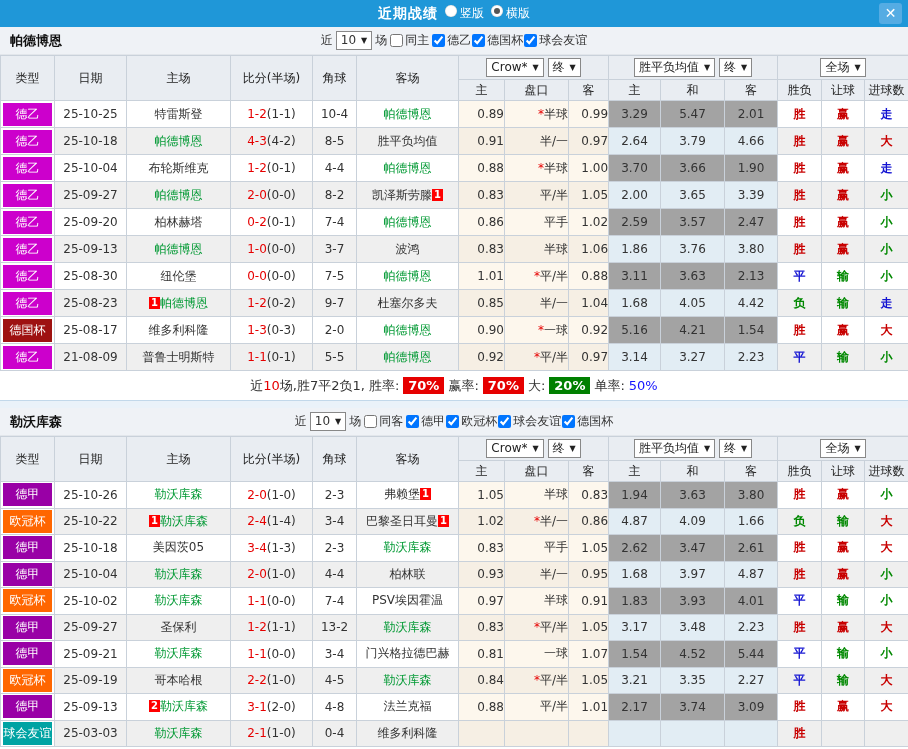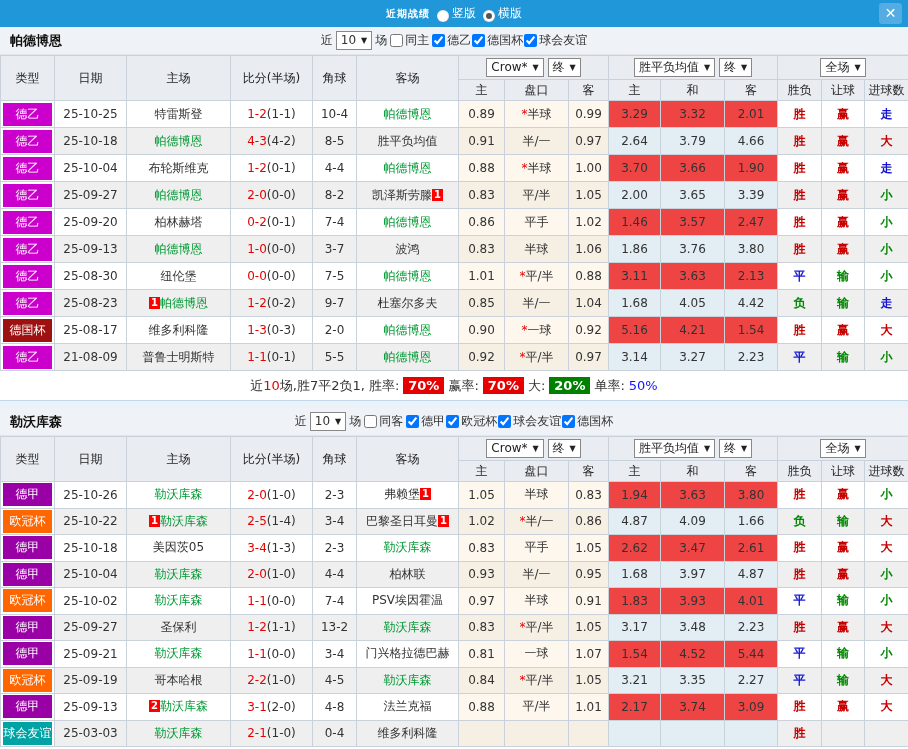--- a/index.html
+++ b/index.html
@@ -3,22 +3,22 @@
 <meta charset="utf-8">
 <style>
   * { box-sizing: border-box; margin: 0; padding: 0; }
   html,body { width:908px; height:749px; overflow:hidden; background:#fff;
     font-family:"DejaVu Sans","Liberation Sans",sans-serif; font-size:12px; color:#333; }
   .stage { width:908px; height:749px; overflow:hidden; position:relative; background:#fff; }
 
   
   .titlebar { height:27px; background:#1F97D8; display:flex; align-items:center;
     justify-content:center; position:relative; color:#fff; }
-  .titlebar .title { font-weight:bold; font-size:10px; letter-spacing:1px; }
-  .radio-pair { display:inline-flex; align-items:flex-end; margin-left:7px; cursor:pointer; }
+  .titlebar .title { font-weight:bold; font-size:14px; letter-spacing:1px; }
+  .radio-pair { display:inline-flex; align-items:flex-start; margin-left:7px; cursor:pointer; }
   .radio { width:12px; height:12px; border-radius:50%; background:#fff; display:inline-block;
     position:relative; margin-right:3px; box-shadow:inset 0 0 1px #999; }
   .radio.sel::after { content:""; position:absolute; left:3px; top:3px; width:6px; height:6px;
     background:#555; border-radius:50%; }
   .close-btn { position:absolute; right:6px; top:3px; width:23px; height:21px; background:#55ACE3;
     border-radius:3px; color:#fff; font-weight:bold; font-size:14px; line-height:21px;
     text-align:center; cursor:pointer; }
 
   
   .filter-bar { height:28px; background:#EFF2F6; position:relative; display:flex;
@@ -36,22 +36,22 @@
   table { border-collapse:collapse; table-layout:fixed; width:908px; }
   th, td { border:1px solid #C9D1DA; text-align:center; white-space:nowrap; overflow:hidden;
     font-weight:normal; font-size:12px; padding:0; }
   thead th { background:#E9EDF2; color:#222; }
   thead tr.ddrow th { height:24px; }
   thead tr.subrow th { height:21px; }
   .t1 tbody tr { height:27px; }
   .t2 tbody tr { height:26.5px; }
 
   td.plain { background:#fff; }
-  td.cream { background:#FDF7ED; }
-  td.blue  { background:#ef4444; }
+  td.cream { background:#FDF7ED;text-align:right; }
+  td.blue  { background:#a3a3a3; }
   tr:nth-child(even) td.plain { background:#EFEFEF; }
   tr:nth-child(even) td.cream { background:#F6EFE4; }
   tr:nth-child(even) td.blue  { background:#E2EDF4; }
 
   td.type { background:#fff; padding:1px; }
   .lg { display:block; margin:0 1px; padding:3px 0; color:#fff; }
 
   .sc { color:#E60000; }
   .half { color:#333; }
   .focus { color:#009933; }
@@ -193,21 +193,21 @@
           </td>
           <td class="plain">25-10-25</td>
           <td class="plain"><span class="">特雷斯登</span></td>
           <td class="plain"><span class="sc">1-2</span><span class="half">(1-1)</span></td>
           <td class="plain">10-4</td>
           <td class="plain"><span class="focus">帕德博恩</span></td>
           <td class="cream">0.89</td>
           <td class="cream"><span class="star">*</span>半球</td>
           <td class="cream">0.99</td>
           <td class="blue">3.29</td>
-          <td class="blue">3.32</td>
+          <td class="blue">5.47</td>
           <td class="blue">2.01</td>
           <td class="plain c-red">胜</td>
           <td class="plain c-red">赢</td>
           <td class="plain c-blue">走</td>
         </tr>
         <tr>
           <td class="type">
             <span class="lg" style="background:#CC00CC">德乙</span>
           </td>
           <td class="plain">25-10-18</td>
@@ -268,21 +268,21 @@
             <span class="lg" style="background:#CC00CC">德乙</span>
           </td>
           <td class="plain">25-09-20</td>
           <td class="plain"><span class="">柏林赫塔</span></td>
           <td class="plain"><span class="sc">0-2</span><span class="half">(0-1)</span></td>
           <td class="plain">7-4</td>
           <td class="plain"><span class="focus">帕德博恩</span></td>
           <td class="cream">0.86</td>
           <td class="cream">平手</td>
           <td class="cream">1.02</td>
-          <td class="blue">1.46</td>
+          <td class="blue">2.59</td>
           <td class="blue">3.57</td>
           <td class="blue">2.47</td>
           <td class="plain c-red">胜</td>
           <td class="plain c-red">赢</td>
           <td class="plain c-green">小</td>
         </tr>
         <tr>
           <td class="type">
             <span class="lg" style="background:#CC00CC">德乙</span>
           </td>
@@ -512,21 +512,21 @@
           <td class="plain c-red">胜</td>
           <td class="plain c-red">赢</td>
           <td class="plain c-green">小</td>
         </tr>
         <tr>
           <td class="type">
             <span class="lg" style="background:#FF6600">欧冠杯</span>
           </td>
           <td class="plain">25-10-22</td>
           <td class="plain"><span class="badge">1</span><span class="focus">勒沃库森</span></td>
-          <td class="plain"><span class="sc">2-5</span><span class="half">(1-4)</span></td>
+          <td class="plain"><span class="sc">2-4</span><span class="half">(1-4)</span></td>
           <td class="plain">3-4</td>
           <td class="plain"><span class="">巴黎圣日耳曼</span><span class="badge">1</span></td>
           <td class="cream">1.02</td>
           <td class="cream"><span class="star">*</span>半/一</td>
           <td class="cream">0.86</td>
           <td class="blue">4.87</td>
           <td class="blue">4.09</td>
           <td class="blue">1.66</td>
           <td class="plain c-green">负</td>
           <td class="plain c-green">输</td>

